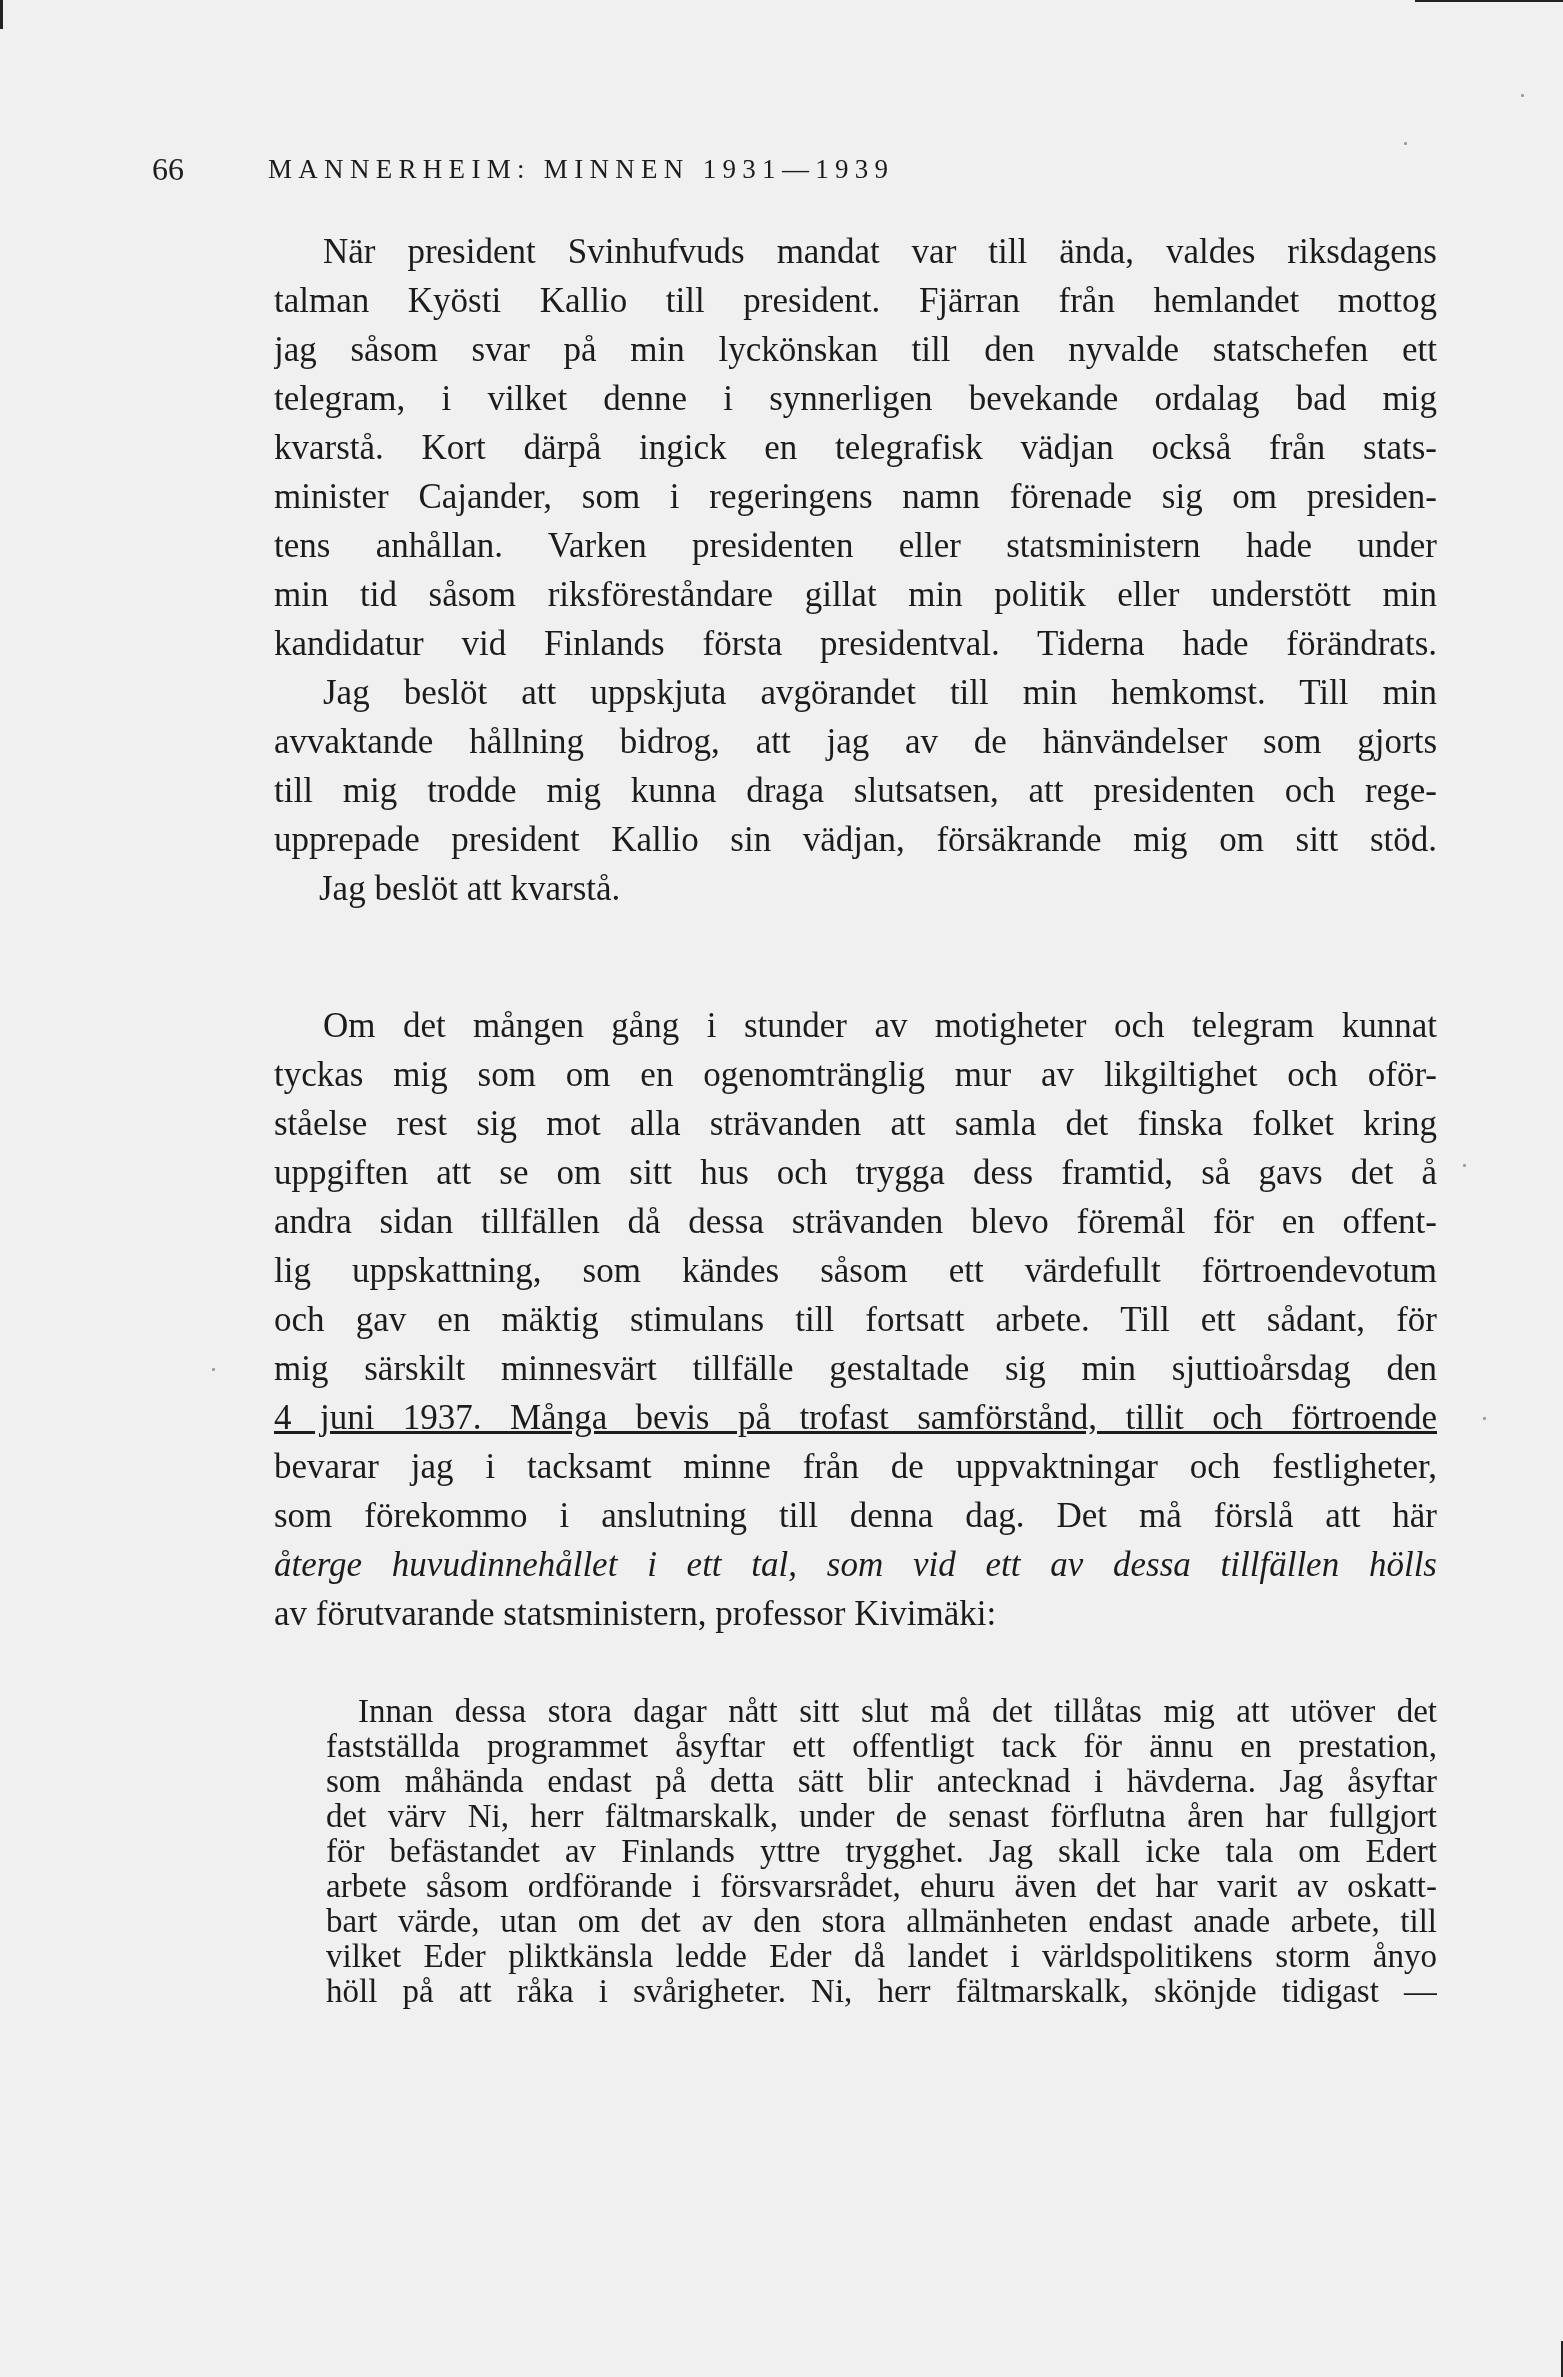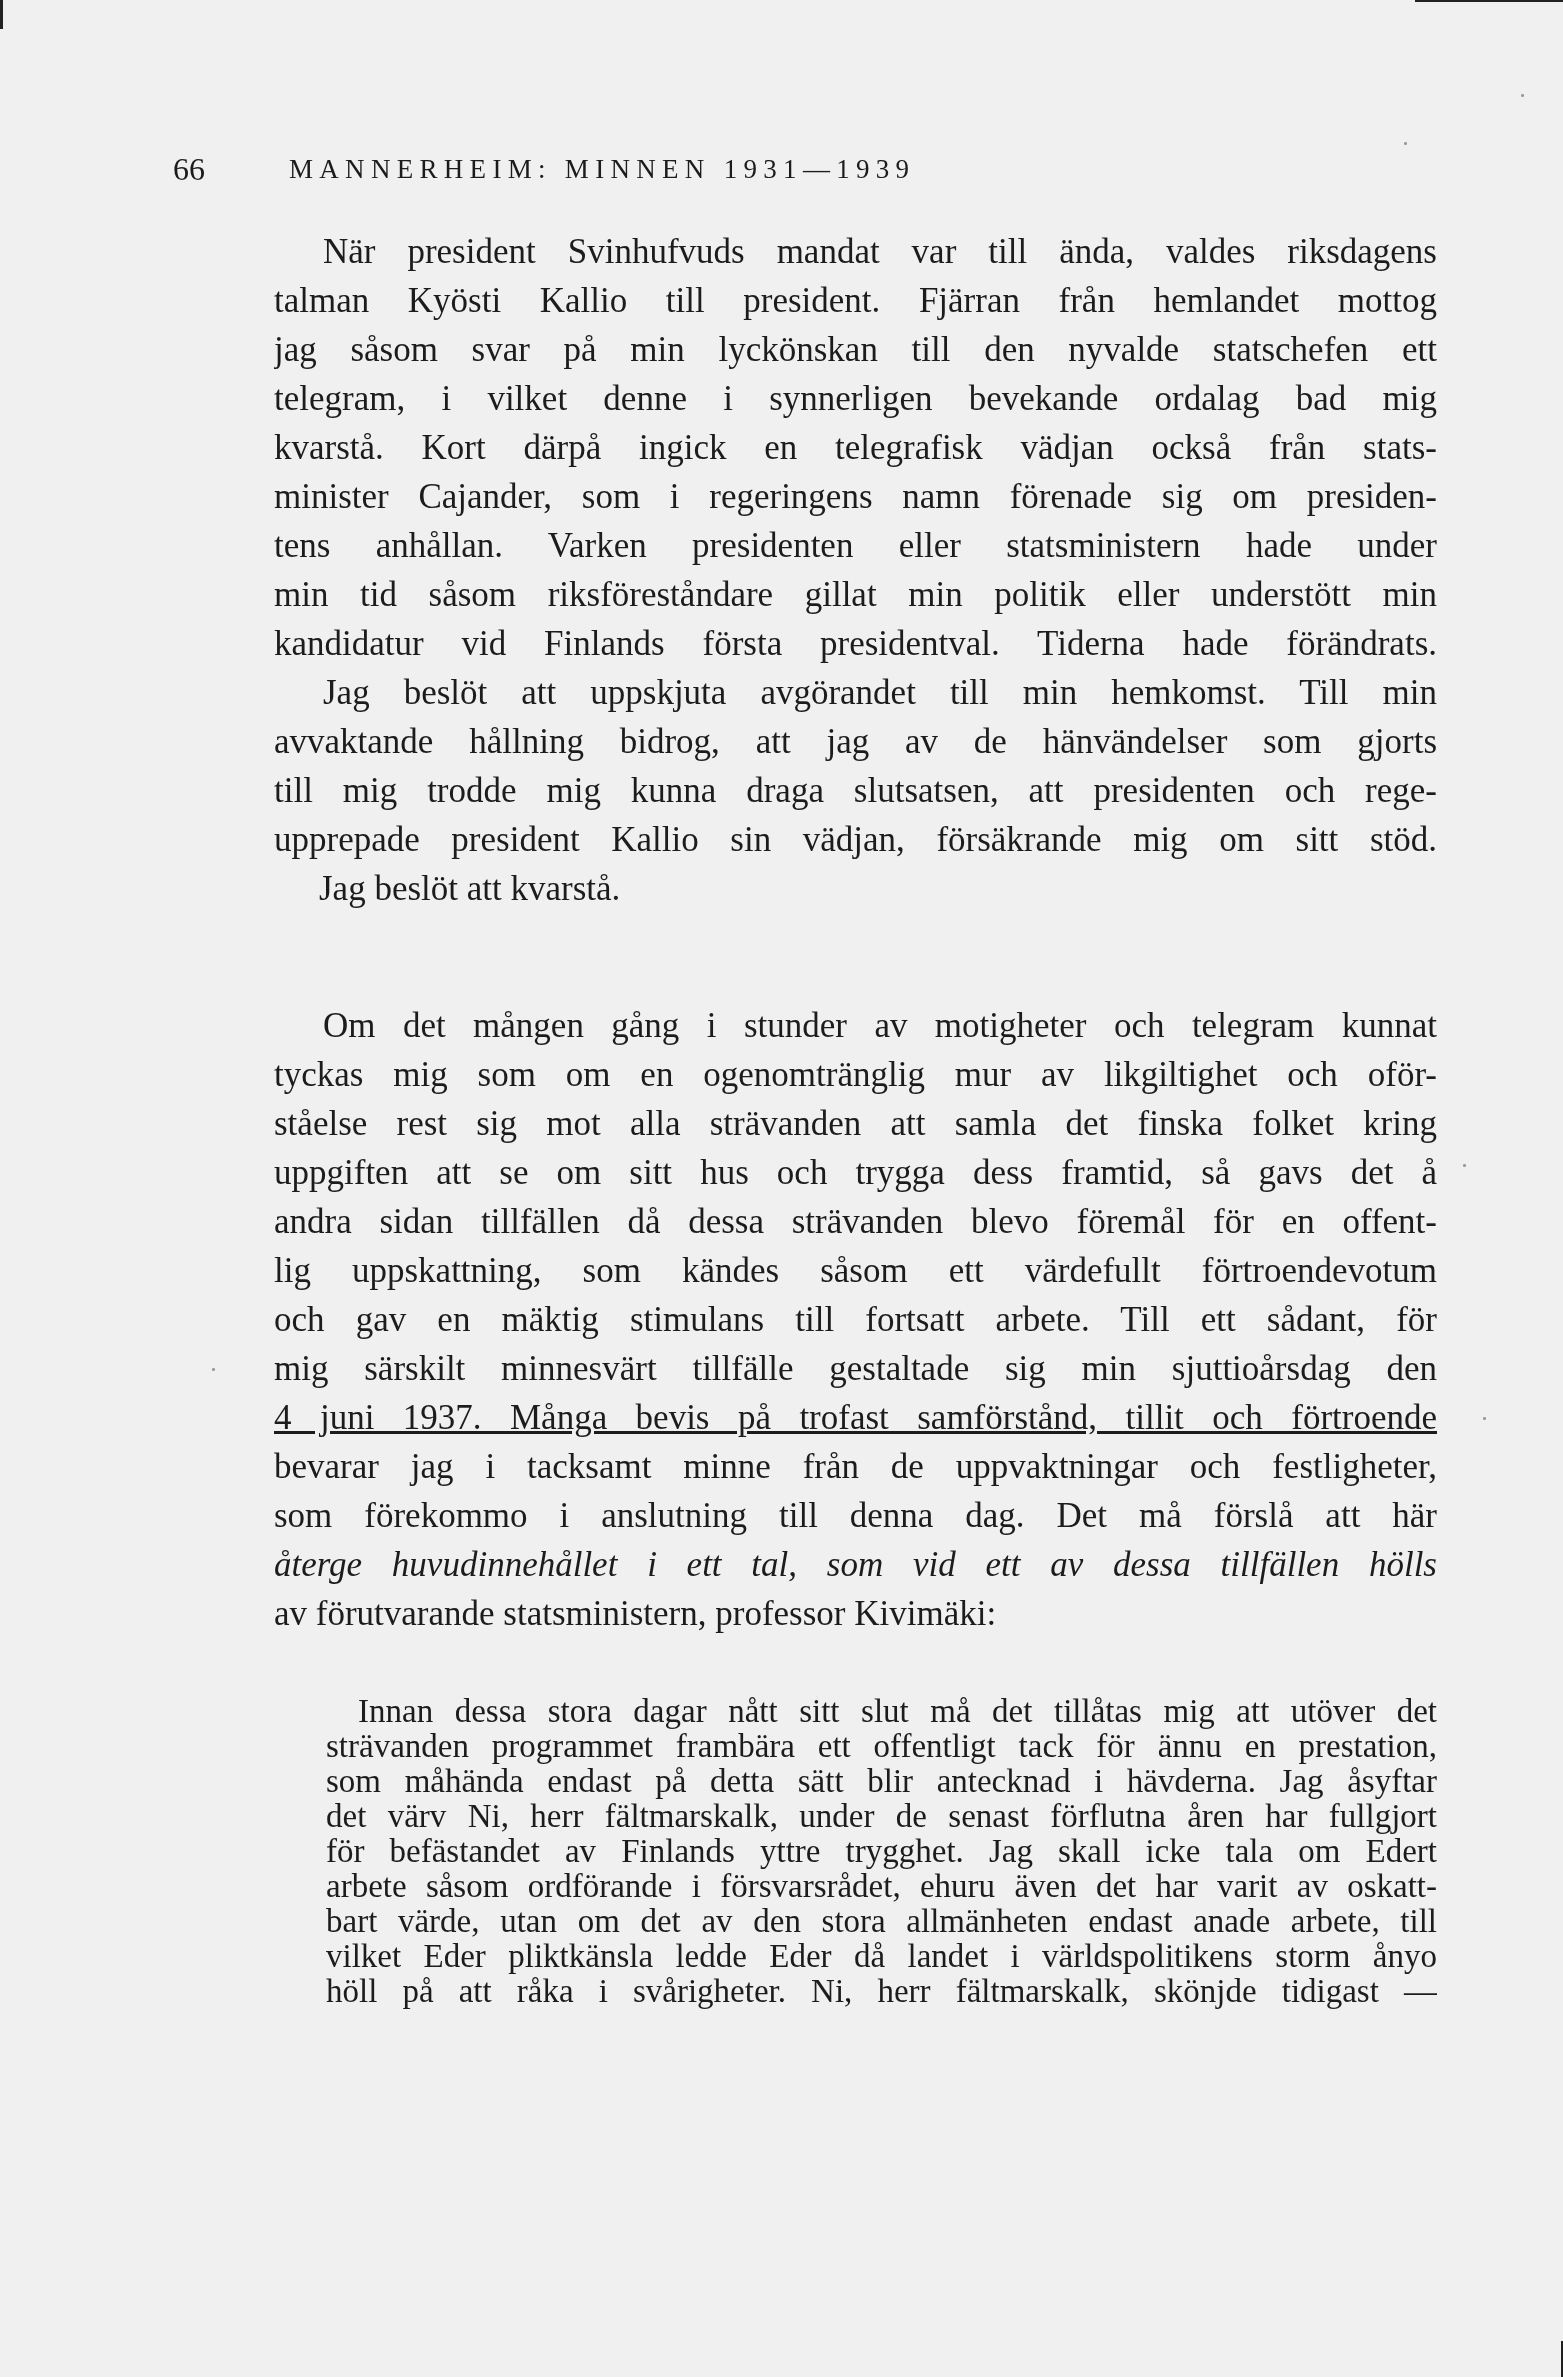--- a/index.html
+++ b/index.html
@@ -42,21 +42,21 @@
       position: absolute;
       bottom: 0;
       right: 0;
       width: 2.7px;
       height: 36px;
       background: #222;
     }
     .running-head {
       position: absolute;
       top: 147px;
-      left: 173px;
+      left: 152px;
       width: 1296px;
       height: 45px;
       font-size: 32px;
       line-height: 45px;
       white-space: nowrap;
     }
     .page-number {
       position: absolute;
       left: 0;
       top: 0;
@@ -164,21 +164,21 @@
       <span class="line" style="white-space: normal; height: 49px; overflow: hidden; text-decoration: underline;">4 juni 1937. Många bevis på trofast samförstånd, tillit och förtroende</span>
       <span class="line" style="white-space: normal; height: 49px; overflow: hidden;">bevarar jag i tacksamt minne från de uppvaktningar och festligheter,</span>
       <span class="line" style="white-space: normal; height: 49px; overflow: hidden;">som förekommo i anslutning till denna dag. Det må förslå att här</span>
       <span class="line" style="white-space: normal; height: 49px; overflow: hidden; font-style: italic;">återge huvudinnehållet i ett tal, som vid ett av dessa tillfällen hölls</span>
       <span class="line last" style="white-space: normal; height: 49px; overflow: hidden;">av förutvarande statsministern, professor Kivimäki:</span>
     </p>
   </div>
 
   <div class="quote-block">
     <span class="line" style="padding-left: 32px; white-space: normal; height: 35px; overflow: hidden;">Innan dessa stora dagar nått sitt slut må det tillåtas mig att utöver det</span>
-    <span class="line" style="white-space: normal; height: 35px; overflow: hidden;">strävanden programmet frambära ett offentligt tack för ännu en prestation,</span>
+    <span class="line" style="white-space: normal; height: 35px; overflow: hidden;">fastställda programmet åsyftar ett offentligt tack för ännu en prestation,</span>
     <span class="line" style="white-space: normal; height: 35px; overflow: hidden;">som måhända endast på detta sätt blir antecknad i hävderna. Jag åsyftar</span>
     <span class="line" style="white-space: normal; height: 35px; overflow: hidden;">det värv Ni, herr fältmarskalk, under de senast förflutna åren har fullgjort</span>
     <span class="line" style="white-space: normal; height: 35px; overflow: hidden;">för befästandet av Finlands yttre trygghet. Jag skall icke tala om Edert</span>
     <span class="line" style="white-space: normal; height: 35px; overflow: hidden;">arbete såsom ordförande i försvarsrådet, ehuru även det har varit av oskatt-</span>
     <span class="line" style="white-space: normal; height: 35px; overflow: hidden;">bart värde, utan om det av den stora allmänheten endast anade arbete, till</span>
     <span class="line" style="white-space: normal; height: 35px; overflow: hidden;">vilket Eder pliktkänsla ledde Eder då landet i världspolitikens storm ånyo</span>
     <span class="line" style="white-space: normal; height: 35px; overflow: hidden;">höll på att råka i svårigheter. Ni, herr fältmarskalk, skönjde tidigast —</span>
   </div>
 
   <div class="speck" style="left:1521px;top:94px"></div>

